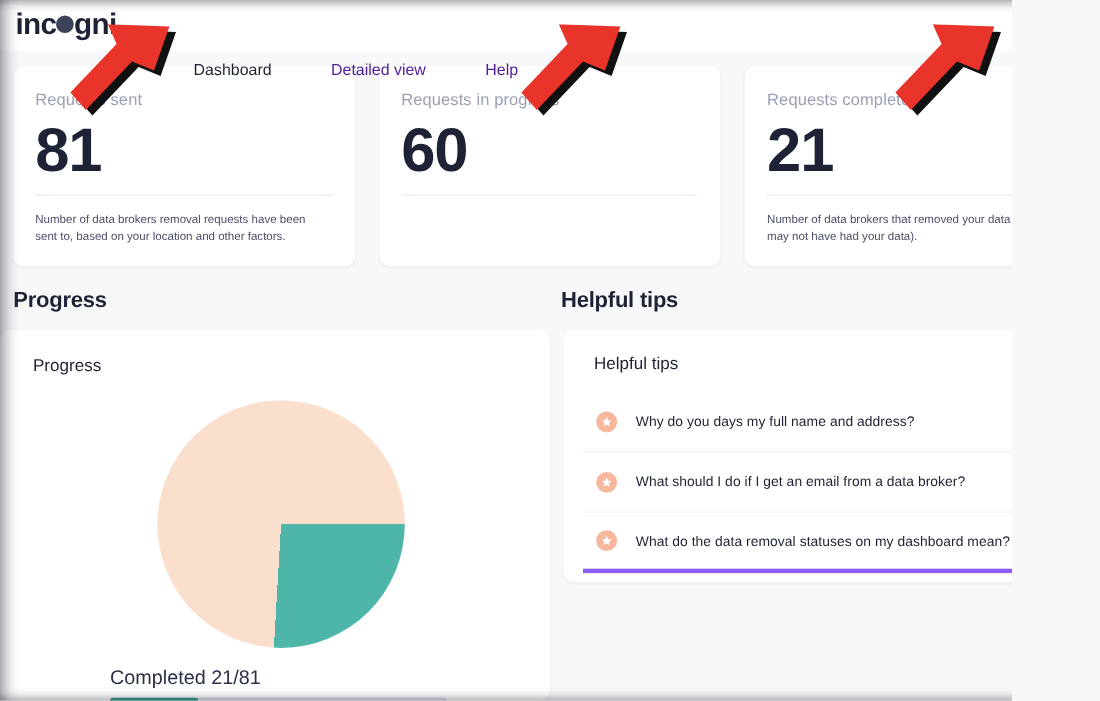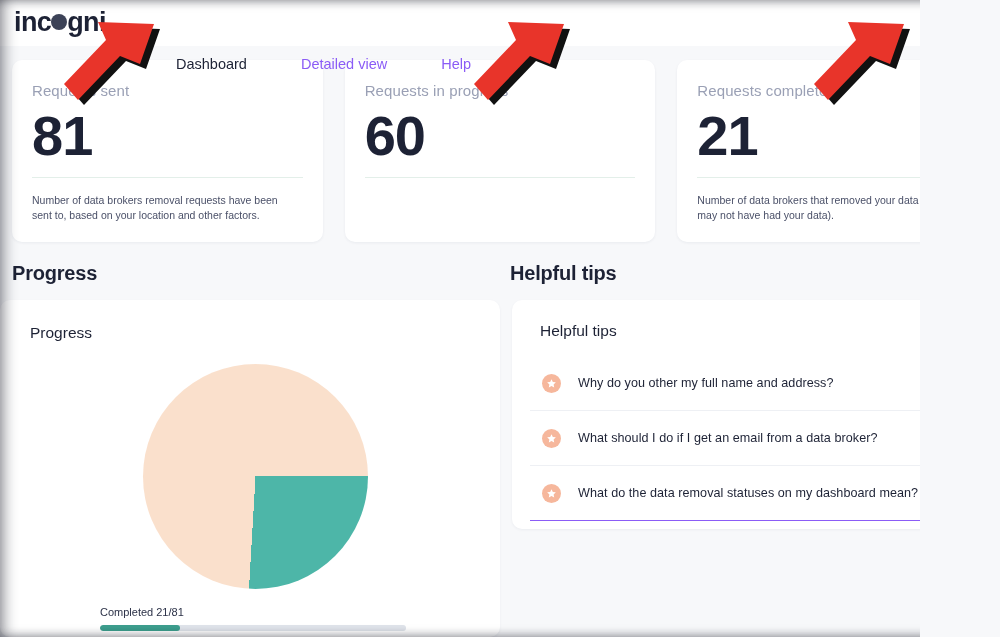--- a/index.html
+++ b/index.html
@@ -54,21 +54,21 @@
     position: absolute;
     left: 176px; top: 0;
     height: 46px;
     display: flex;
     align-items: center;
     gap: 0;
     margin-top: 41px;
   }
   .nav-link {
     font-size: 14.5px;
-    color: #8b5cf6;
+    color: #4c1d95;
     padding: 0 0;
     margin-right: 54px;
     cursor: pointer;
     white-space: nowrap;
   }
   .nav-link.active { color: #1d2235; font-weight: 500; }
 
   .avatar {
     position: absolute;
     right: 15px; top: 11px;
@@ -161,21 +161,21 @@
   .pie {
     width: 225px; height: 225px;
     border-radius: 50%;
   }
   .bar-block {
     position: absolute;
     left: 100px; top: 306px;
     width: 306px;
   }
   .bar-label {
-    font-size: 11px;
+    font-size: 18px;
     color: #2b3147;
     margin-bottom: 7px;
   }
   .bar-track {
     width: 306px; height: 6px;
     border-radius: 4px;
     background: #dfe3ea;
     overflow: hidden;
   }
   .bar-fill {
@@ -202,21 +202,21 @@
     margin-bottom: 16px;
   }
   .tip-row {
     display: flex;
     align-items: center;
     height: 55px;
     padding: 0 10px 0 12px;
     border-bottom: 1px solid #eef0f4;
     cursor: pointer;
   }
-  .tip-row:last-child { border-bottom: 1px solid #8b5cf6; }
+  .tip-row:last-child { border-bottom: 4px solid #8b5cf6; }
   .tip-star {
     flex: 0 0 auto;
     width: 19px; height: 19px;
     border-radius: 50%;
     background: #f6b79c;
     display: flex;
     align-items: center;
     justify-content: center;
     margin-right: 17px;
   }
@@ -328,21 +328,21 @@
 
   <div class="tips-panel">
     <div class="tips-title">Helpful tips</div>
 
     <div class="tip-row">
       <span class="tip-star">
         <svg width="11" height="11" viewBox="0 0 24 24">
             <path d="M12 2.5l2.9 6.2 6.6.8-4.9 4.6 1.3 6.7L12 17.5 6.1 20.8l1.3-6.7L2.5 9.5l6.6-.8z" fill="#ffffff"></path>
           </svg>
       </span>
-      <span class="tip-text">Why do you other my full name and address?</span>
+      <span class="tip-text">Why do you days my full name and address?</span>
       <span class="tip-ext">
         <svg width="16" height="16" viewBox="0 0 24 24" fill="none" stroke="#2b3147" stroke-width="1.9" stroke-linecap="round" stroke-linejoin="round">
           <path d="M20 13v6a2 2 0 0 1-2 2H6a2 2 0 0 1-2-2V7a2 2 0 0 1 2-2h6"></path>
           <path d="M20 4h-6"></path>
             <path d="M20 4v6"></path>
             <path d="M20 4L9.5 14.5"></path>
         </svg>
       </span>
     </div>
 

